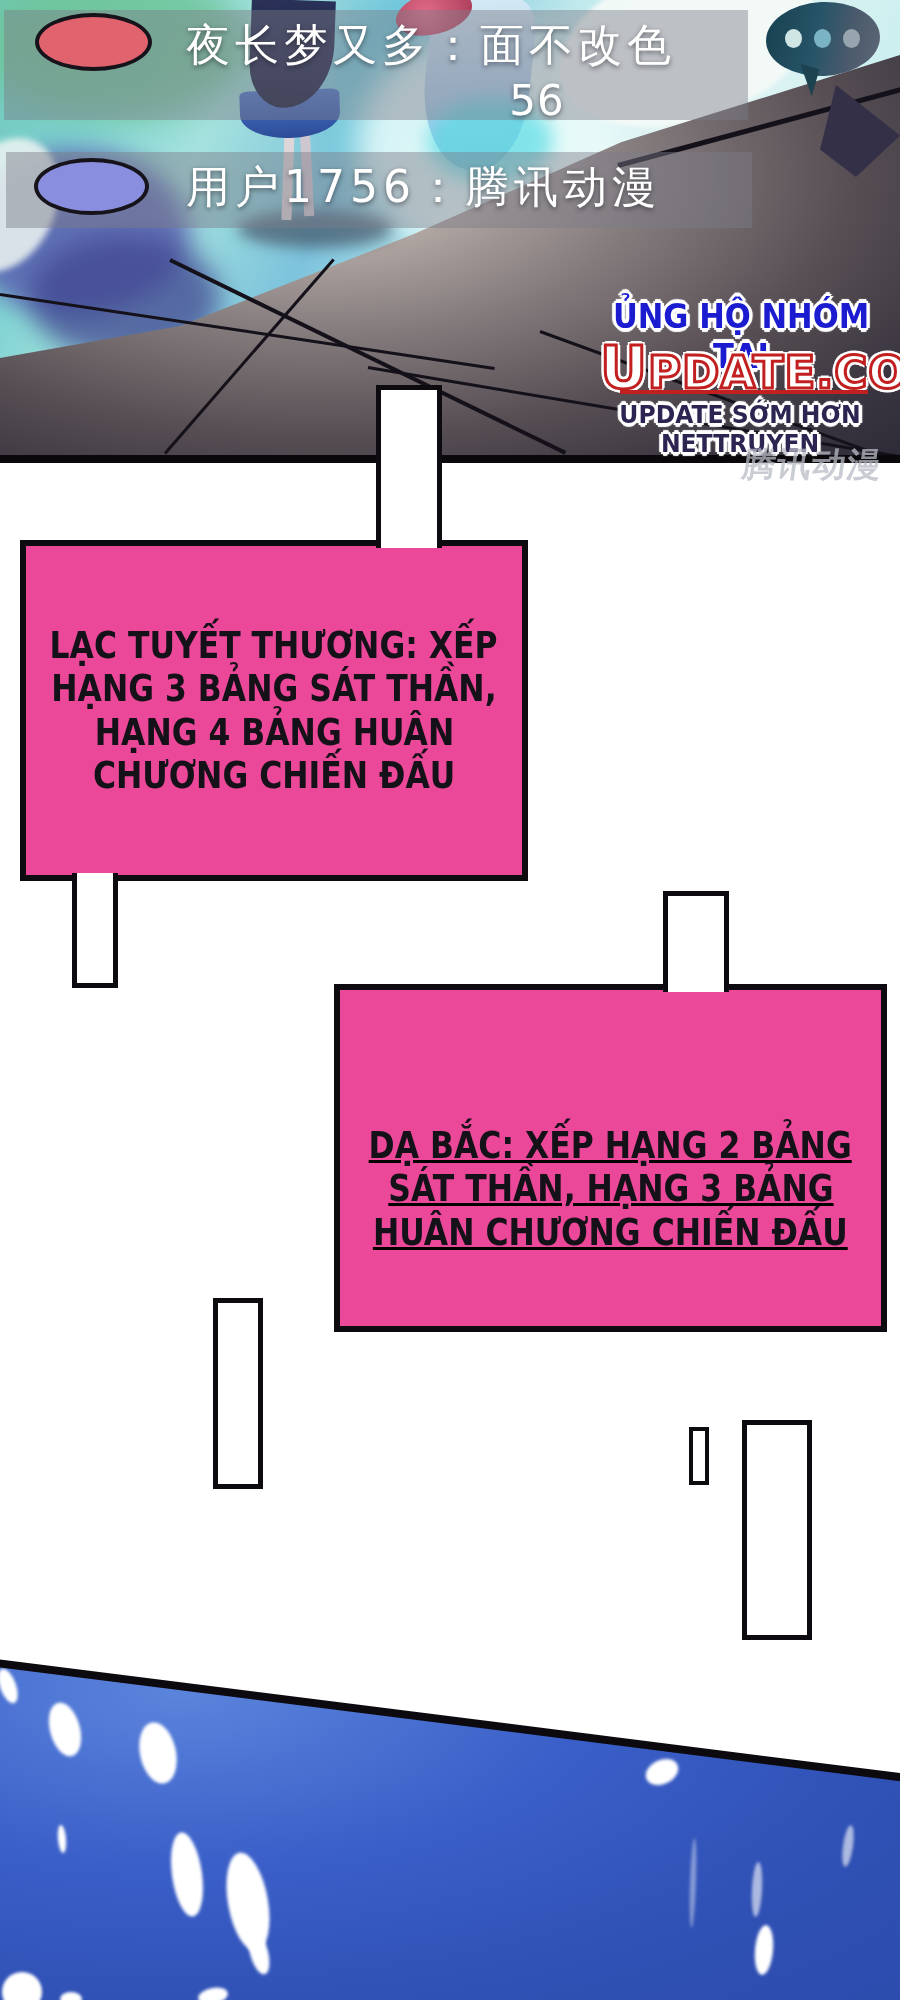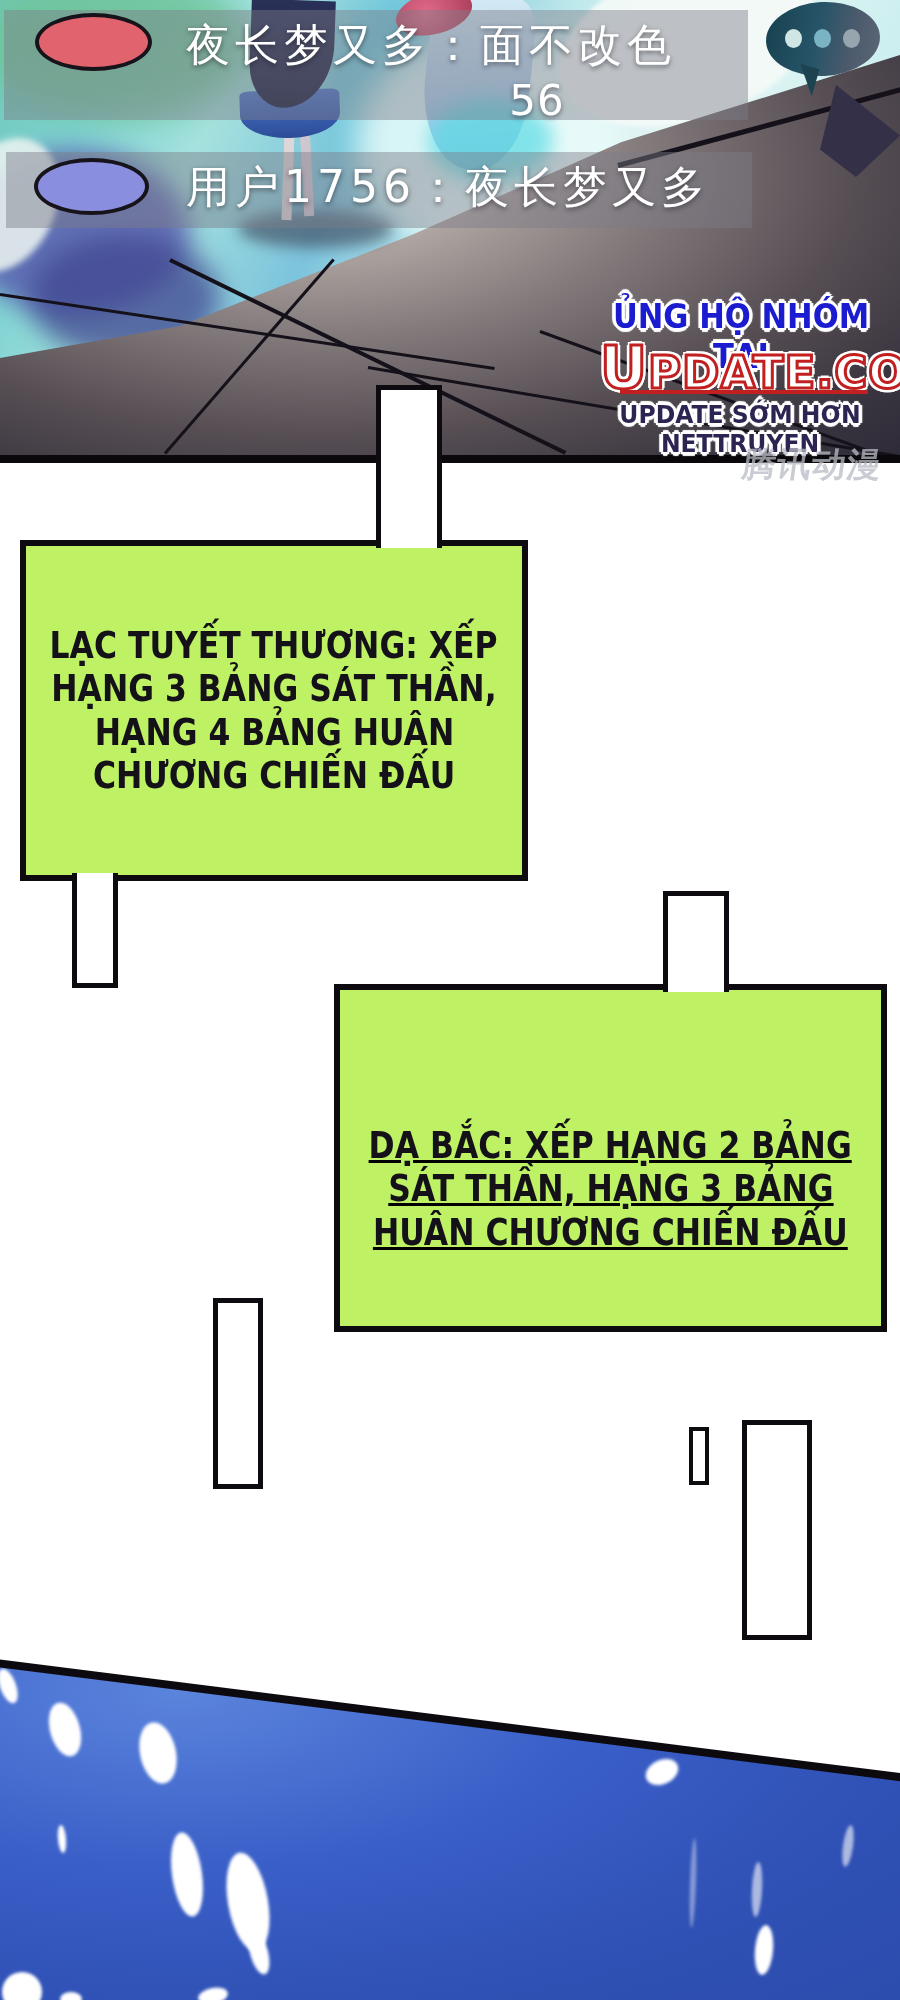--- a/index.html
+++ b/index.html
@@ -81,21 +81,21 @@
   .promo-underline{position:absolute;left:620px;top:390px;width:248px;height:4px;background:#c22020;z-index:6;}
   .promo-update{left:590px;top:400px;width:300px;font-size:25px;color:#2d2452;
     transform:scaleX(.94);transform-origin:center;}
   .publisher-mark{position:absolute;left:742px;top:442px;z-index:6;font-size:34px;font-weight:bold;
     color:#b9bcc6;opacity:.75;transform:skewX(-8deg);letter-spacing:1px;}
 
   
   .panel-edge{position:absolute;left:0;top:455px;width:900px;height:8px;background:#0b080c;z-index:3;}
 
   
-  .bubble-box{position:absolute;background:#bef264;border:6px solid #0e0b10;box-sizing:border-box;
+  .bubble-box{position:absolute;background:#ec4899;border:6px solid #0e0b10;box-sizing:border-box;
     display:flex;flex-direction:column;align-items:center;justify-content:center;z-index:2;}
   .box1{left:20px;top:540px;width:508px;height:341px;}
   .box2{left:334px;top:984px;width:553px;height:348px;padding-top:62px;text-decoration:underline;}
   .bubble-line{font-size:37px;font-weight:bold;color:#141118;line-height:1.17;white-space:nowrap;
     transform:scaleX(.85);transform-origin:center;}
   .tab{position:absolute;background:#fff;box-sizing:border-box;z-index:4;}
   .tab-top{border:5px solid #0e0b10;border-bottom:none;}
   .tab-bottom{border:5px solid #0e0b10;border-top:none;}
   .tab1{left:376px;top:385px;width:66px;height:163px;}
   .tab1b{left:72px;top:873px;width:46px;height:115px;}
@@ -144,21 +144,21 @@
     <div class="char-leg l2"></div>
     <div class="char-skirt"></div>
     <div class="char-hair"></div>
 
     <div class="chat-band band1"></div>
     <div class="chat-band band2"></div>
     <div class="avatar avatar1" style="background:#e0636e;"></div>
     <div class="avatar avatar2" style="background:#8a8ede;"></div>
     <div class="chat-text msg1">夜长梦又多：面不改色</div>
     <div class="chat-text msg1b">56</div>
-    <div class="chat-text msg2">用户1756：夜长梦又多</div>
+    <div class="chat-text msg2">用户1756：腾讯动漫</div>
 
     <div class="chat-icon">
       <div class="body"></div>
       <div class="dot d1"></div>
       <div class="dot d2"></div>
       <div class="dot d3"></div>
       <div class="tail"></div>
     </div>
   </div>
 

